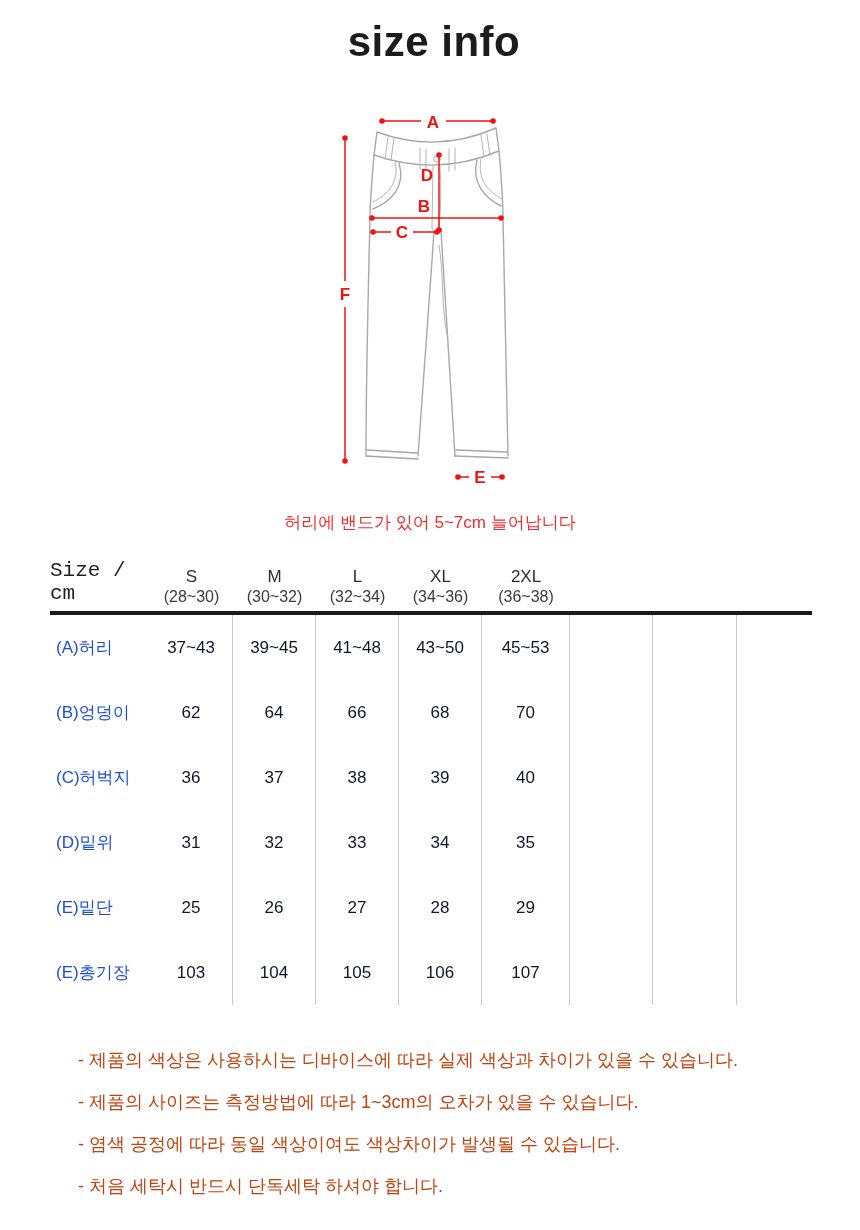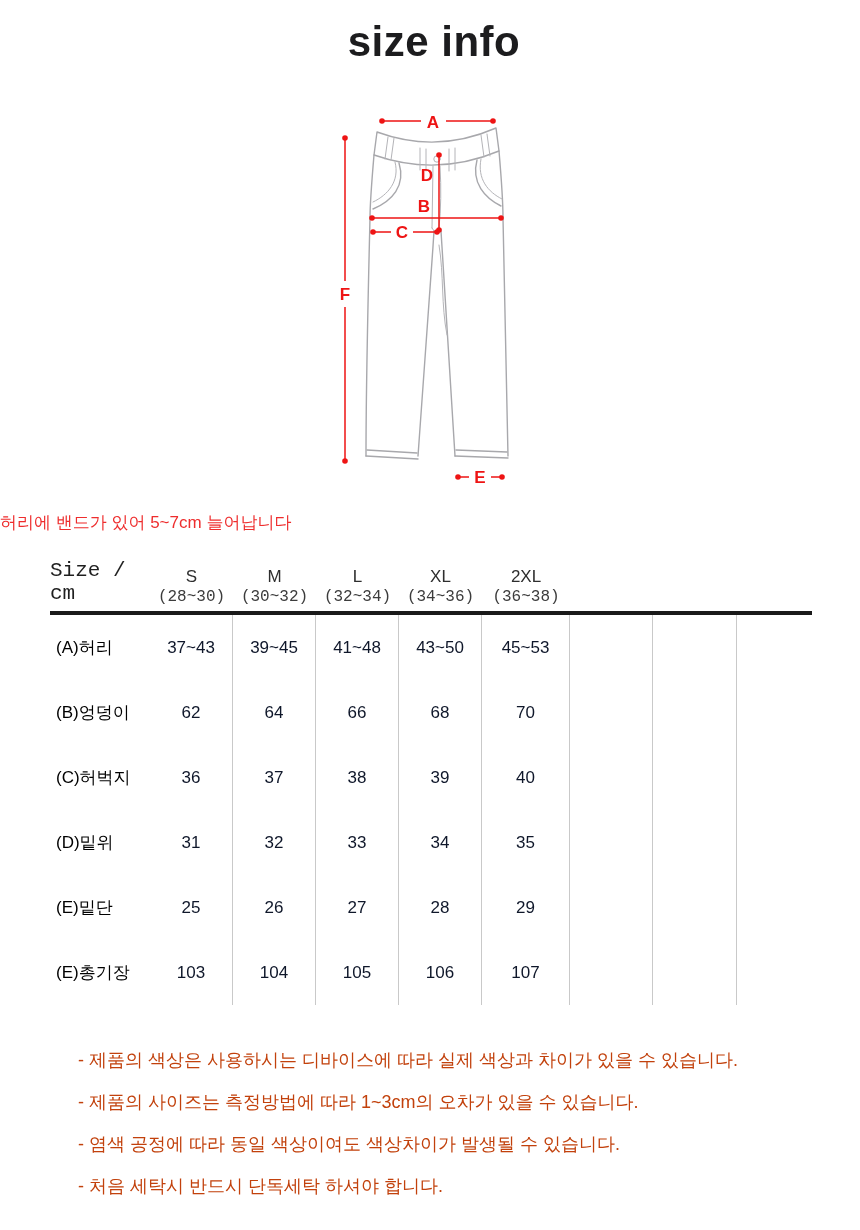--- a/index.html
+++ b/index.html
@@ -16,40 +16,40 @@
   .diagram-svg { position:absolute; top:0; left:0; }
   .sketch { stroke:#a8a8ac; fill:none; stroke-width:1.4;
             stroke-linecap:round; stroke-linejoin:round; }
   .sketch-thin { stroke:#b4b4b8; fill:none; stroke-width:1; stroke-linecap:round; }
   .measure { stroke:#ee1414; fill:none; stroke-width:1.5; }
   .mdot { fill:#ee1414; stroke:none; }
   .mlabel { fill:#ee1414; font-size:17px; font-weight:700;
             font-family:"Liberation Sans",sans-serif; }
   .stretch-note {
     position:absolute; top:511px; left:0; width:860px;
-    text-align:left; font-size:17px; color:#ee2d2d; font-weight:400;
+    text-align:center; font-size:17px; color:#ee2d2d; font-weight:400;
   }
   .size-table { position:absolute; left:50px; top:552px; width:762px; }
   .hdr-grid, .body-grid {
     display:grid;
     grid-template-columns:100px 83px 83px 83px 83px 88px 83px 84px 75px;
   }
   .hdr-grid { height:63px; border-bottom:4px solid #1a1a1a; }
   .corner-cell { display:flex; align-items:center; justify-content:flex-start;
                  font-size:21px; color:#1f1f1f;font-family:Liberation Mono, monospace; }
   .hcell { display:flex; flex-direction:column; align-items:center;
            justify-content:flex-end; padding-bottom:4px; }
   .hsize { font-size:17px; color:#2e2e2e; line-height:20px; }
-  .hrange { font-size:16px; color:#3c3c3c; line-height:20px;font-family:Liberation Mono, monospace; }
+  .hrange { font-size:16px; color:#3c3c3c; line-height:20px; }
   .body-grid { grid-auto-rows:65px; }
   .cell { display:flex; align-items:center; justify-content:center;
           font-size:17px; color:#0f172a; }
   .cell.sep { border-right:1px solid #c9c9c9; }
   .cell.rowlabel { justify-content:flex-start; padding-left:6px;
-                   font-size:17px; color:#000000; }
+                   font-size:17px; color:#1d4ed8; }
   .notes { position:absolute; left:55px; top:1050px; width:760px; }
   .notes p { font-size:18px; color:#c2410c; line-height:20px; margin-bottom:22px;margin-left:23px; }
 </style>
 </head>
 <body>
 
 <h1 class="page-title">size info</h1>
 
 <svg class="diagram-svg" width="860" height="507" viewBox="0 0 860 507" xmlns="http://www.w3.org/2000/svg">
 

